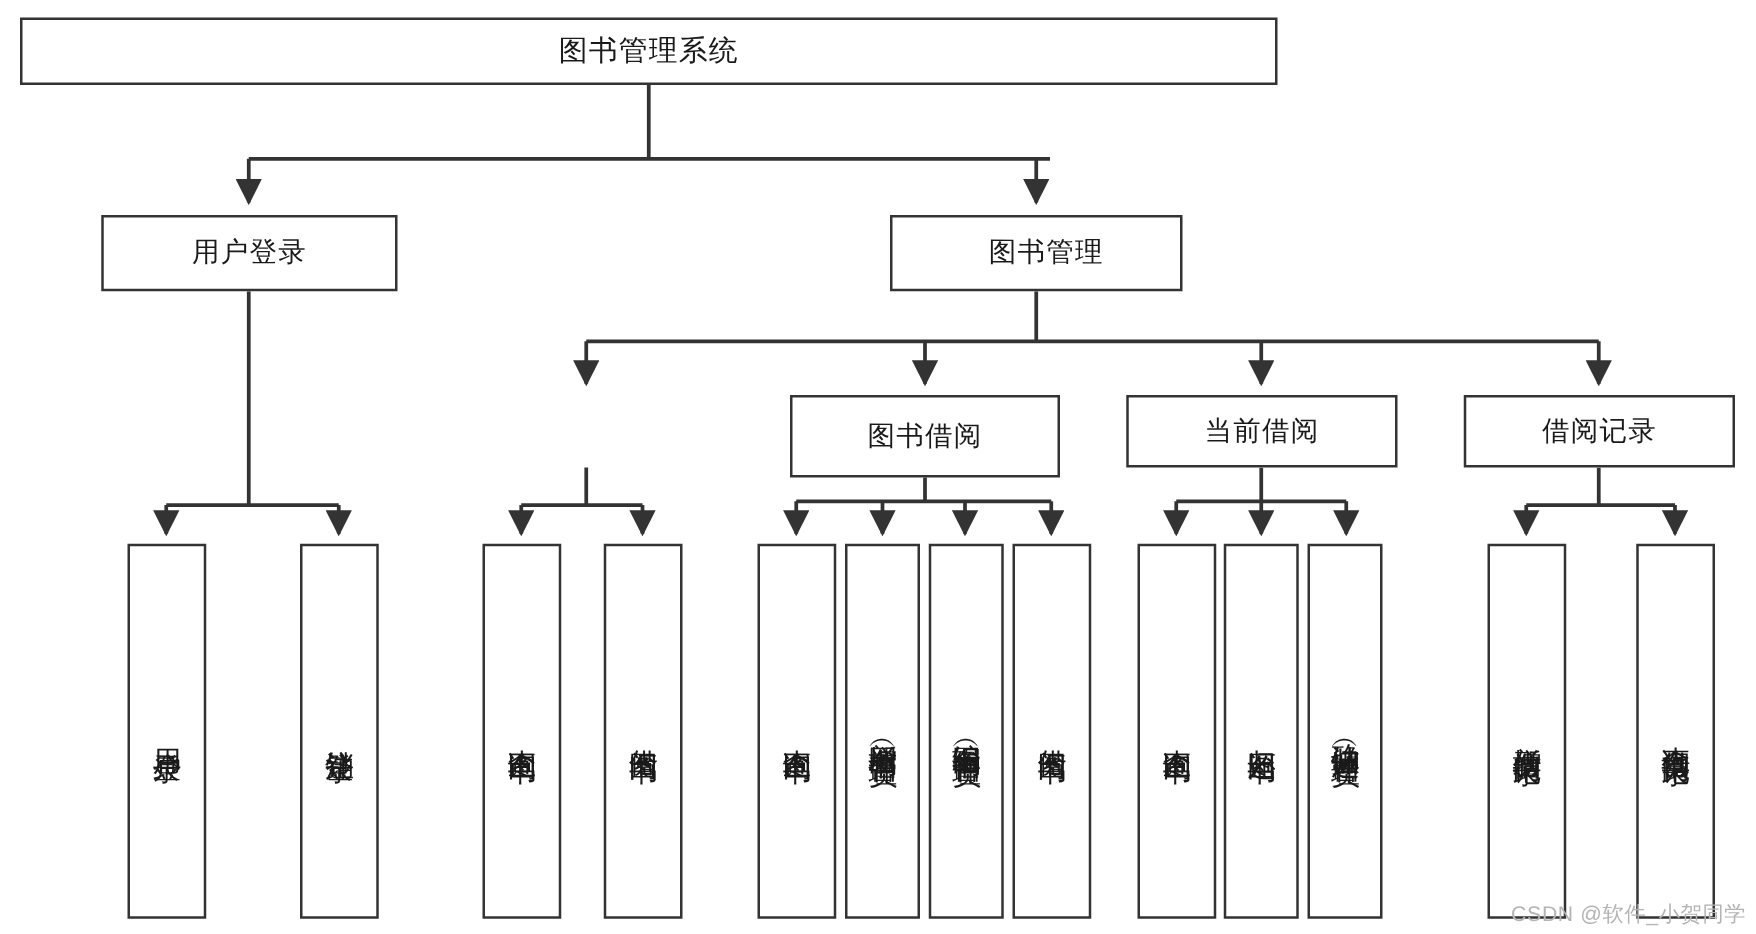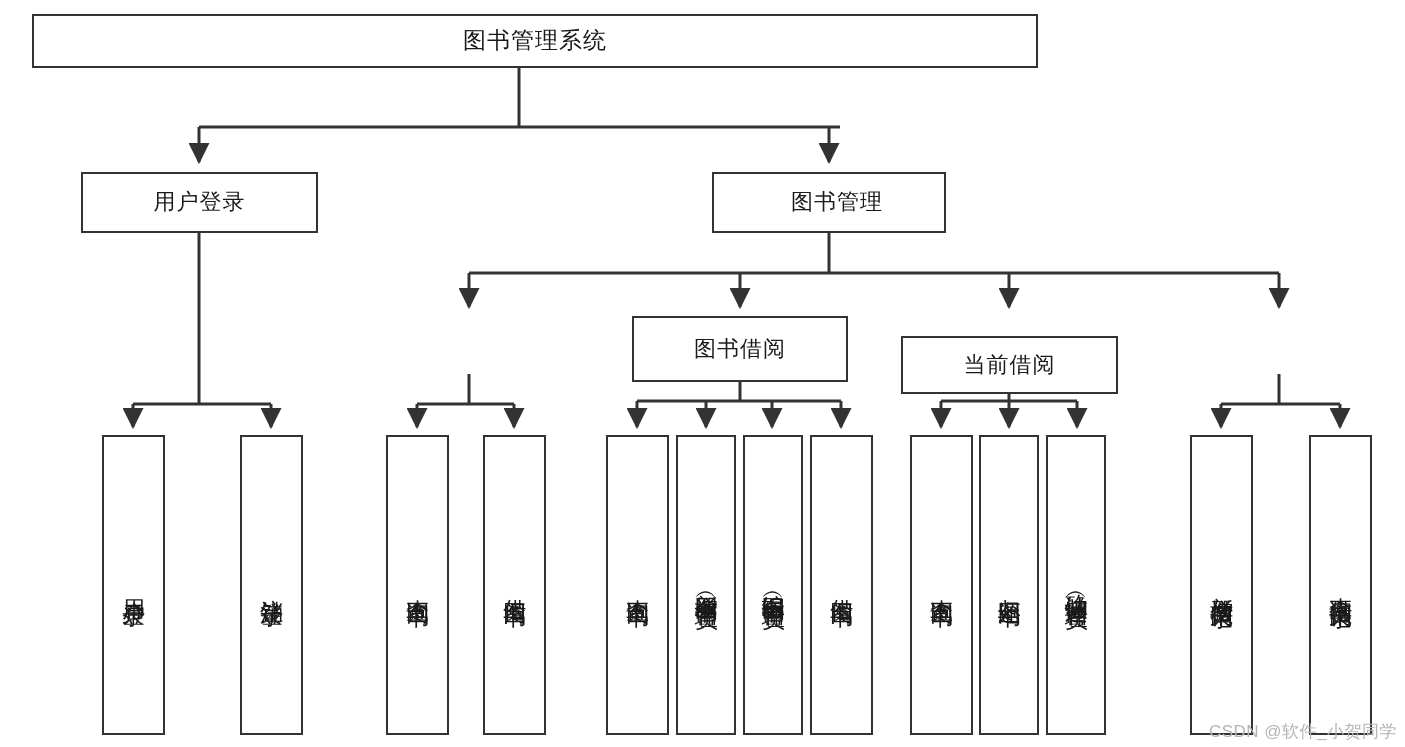--- a/index.html
+++ b/index.html
@@ -117,41 +117,44 @@
       <path d="M 1009 401 L 1009 427" marker-end="url(#arrow)"></path>
       <path d="M 1077 401 L 1077 427" marker-end="url(#arrow)"></path>
 
       <path d="M 1279 374 L 1279 404"></path>
       <path d="M 1221 404 L 1340 404"></path>
       <path d="M 1221 404 L 1221 427" marker-end="url(#arrow)"></path>
       <path d="M 1340 404 L 1340 427" marker-end="url(#arrow)"></path>
     </g>
   </svg>
 
-  <div class="node horiz" id="root-node" style="left:16px; top:14px; width:1006px; height:54px;margin-left:16px;">
+  <div class="node horiz" id="root-node" style="left:16px; top:14px; width:1006px; height:54px;">
     <span>图书管理系统</span>
   </div>
 
   <div class="node horiz" style="left:81px; top:172px; width:237px; height:61px;">
     <span>用户登录</span>
   </div>
 
   <div class="node horiz" style="left:712px; top:172px; width:234px; height:61px;padding-left:16px;">
     <span>图书管理</span>
   </div>
 
 
   <div class="node horiz" style="left:632px; top:316px; width:216px; height:66px;">
     <span>图书借阅</span>
   </div>
 
-  <div class="node horiz" style="left:901px; top:316px; width:217px; height:58px;margin-top:20px;">
+  <div class="node horiz" style="left:901px; top:316px; width:217px; height:58px;">
     <span>当前借阅</span>
   </div>
 
+  <div class="node horiz" style="left:1171px; top:316px; width:217px; height:58px;">
+    <span>借阅记录</span>
+  </div>
 
   <div class="node vert" style="left:102px; top:435px; width:63px; height:300px;">
     <span class="vtext">用户登录</span>
   </div>
 
   <div class="node vert" style="left:240px; top:435px; width:63px; height:300px;">
     <span class="vtext">注销登录</span>
   </div>
 
   <div class="node vert" style="left:386px; top:435px; width:63px; height:300px;">

